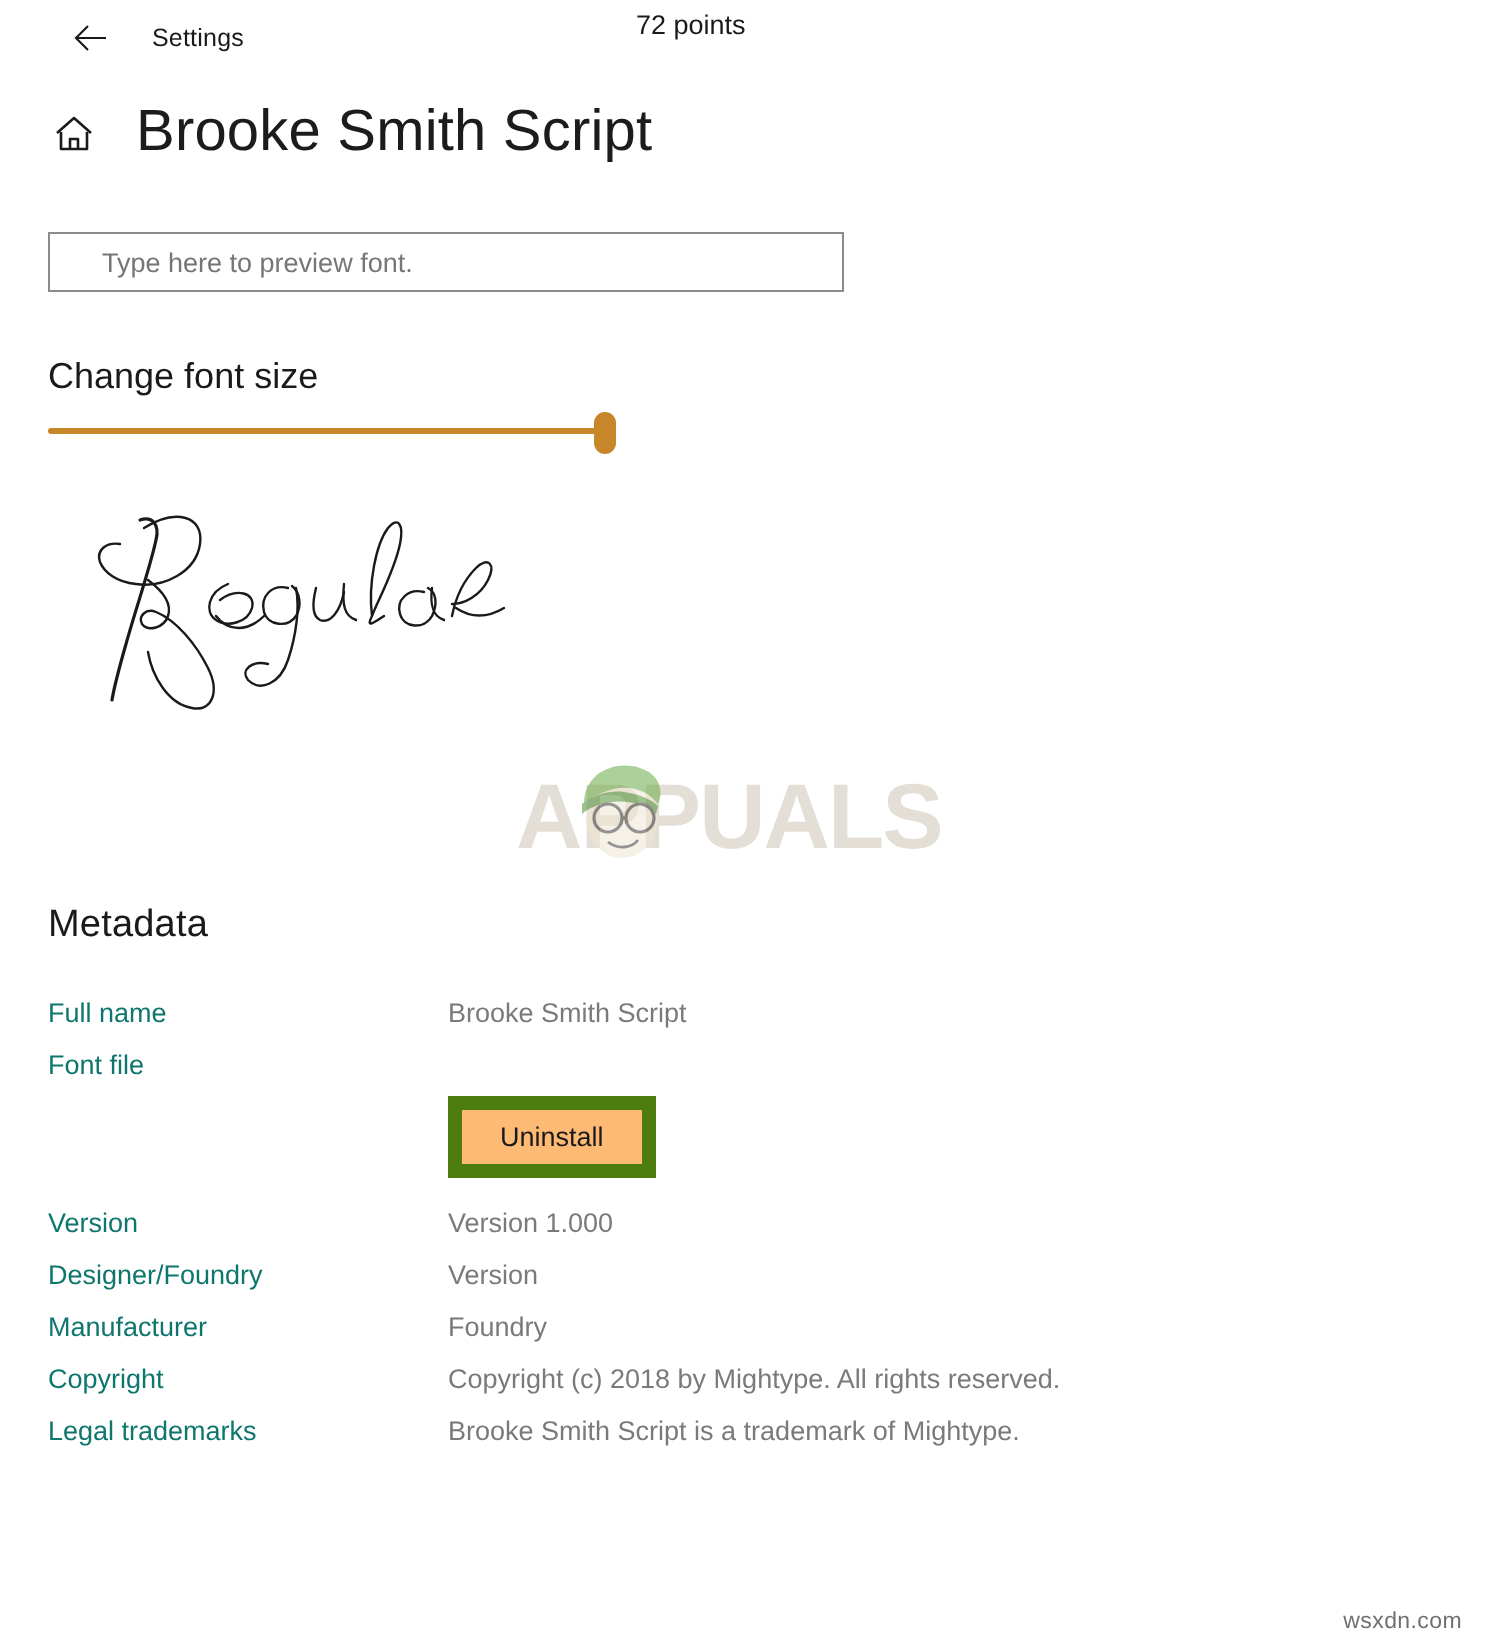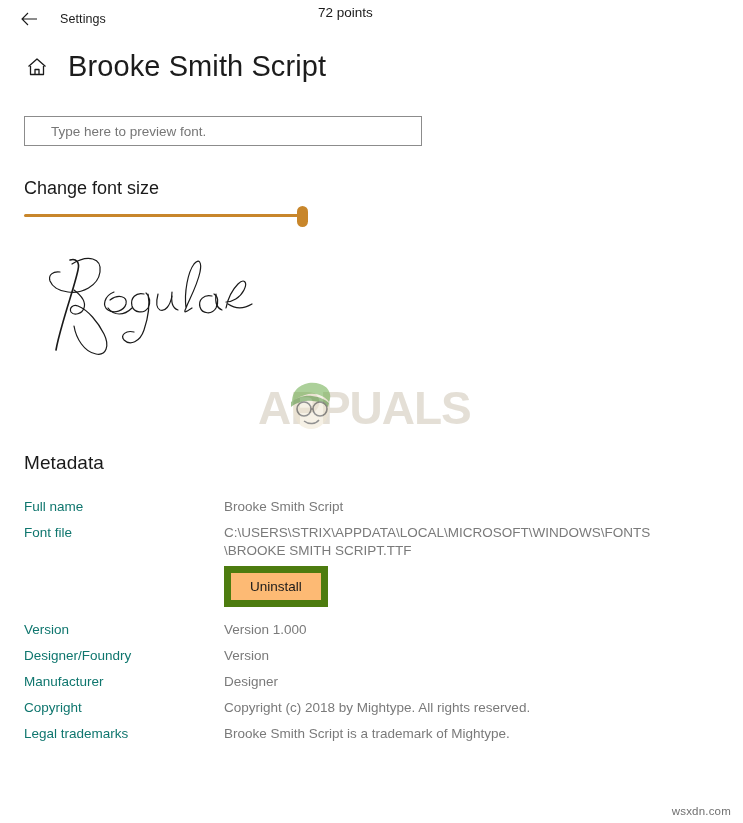--- a/index.html
+++ b/index.html
@@ -15,21 +15,21 @@
     font-family: "Liberation Sans", sans-serif;
     color: #000000;
     -webkit-font-smoothing: antialiased;
   }
 
   
   .titlebar {
     height: 38px;
     display: flex;
     align-items: center;
-    padding-left: 14px;
+    padding-left: 30px;
   }
   .back-btn {
     width: 30px;
     height: 26px;
     display: flex;
     align-items: center;
     justify-content: center;
     cursor: default;
   }
   .back-btn svg { display: block; }
@@ -300,42 +300,40 @@
 
 <div class="meta-table">
 
   <div class="meta-row">
     <div class="meta-label">Full name</div>
     <div class="meta-value">Brooke Smith Script</div>
   </div>
 
   <div class="meta-row tight">
     <div class="meta-label">Font file</div>
-    <div class="meta-value">C:\USERS\STRIX\APPDATA\LOCAL\MICROSOFT\WINDOWS\FONTS
-\BROOKE SMITH SCRIPT.TTF</div>
   </div>
 
   <div class="uninstall-wrap">
     <div class="uninstall-spacer"></div>
     <button class="uninstall-btn">Uninstall</button>
   </div>
 
   <div class="meta-row">
     <div class="meta-label">Version</div>
     <div class="meta-value">Version 1.000</div>
   </div>
 
   <div class="meta-row">
     <div class="meta-label">Designer/Foundry</div>
     <div class="meta-value">Version</div>
   </div>
 
   <div class="meta-row">
     <div class="meta-label">Manufacturer</div>
-    <div class="meta-value">Designer</div>
+    <div class="meta-value">Foundry</div>
   </div>
 
   <div class="meta-row">
     <div class="meta-label">Copyright</div>
     <div class="meta-value">Copyright (c) 2018 by Mightype. All rights reserved.</div>
   </div>
 
   <div class="meta-row">
     <div class="meta-label">Legal trademarks</div>
     <div class="meta-value">Brooke Smith Script is a trademark of Mightype.</div>

